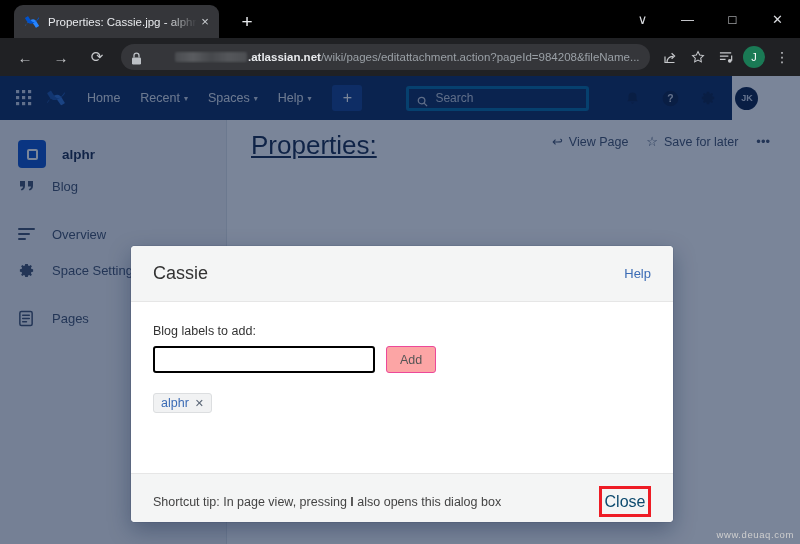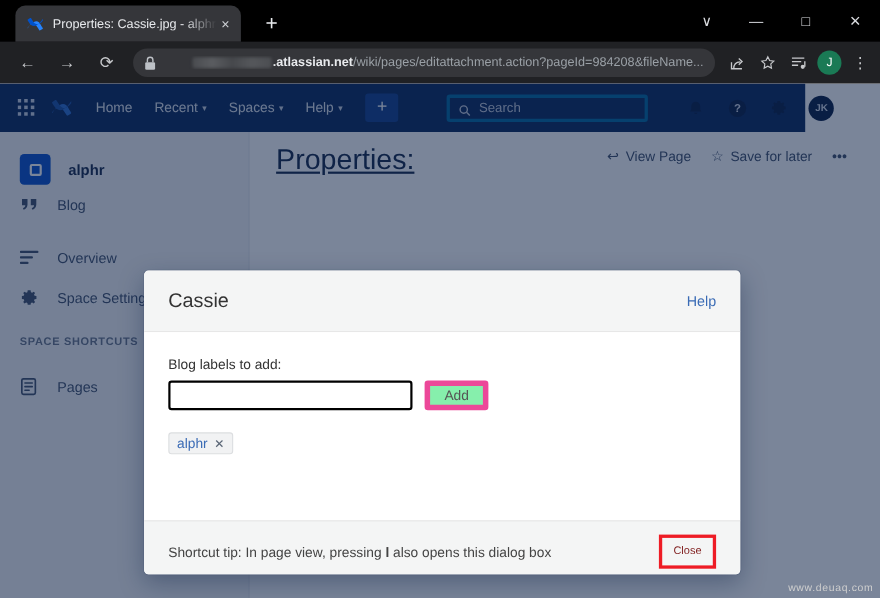--- a/index.html
+++ b/index.html
@@ -210,42 +210,42 @@
   .modal-body { height: 171px; background: #fff; padding: 22px; }
   .field-label { font-size: 12.5px; color: #333; margin-bottom: 8px; }
   .field-row { display: flex; align-items: flex-start; gap: 11px; }
   .label-input {
     width: 222px; height: 27px; border: 2px solid #000; border-radius: 3px;
     background: #fff; outline: none; font-size: 12.5px; padding: 0 6px;
     font-family: "Liberation Sans", sans-serif;
   }
   .add-btn {
     height: 27px; padding: 0 13px; font-size: 12.5px; color: #555;
-    background: #86efac; border: 5px solid #ec4899; border-radius: 3px;
+    background: #fca5a5; border: 1px solid #ec4899; border-radius: 3px;
     font-family: "Liberation Sans", sans-serif;
   }
   .chips { margin-top: 20px; display: flex; gap: 8px; }
   .chip {
     display: inline-flex; align-items: center; gap: 6px;
     background: #f1f2f3; border: 1px solid #dcdee0; border-radius: 3px;
     padding: 2px 7px; font-size: 12.5px; color: #3a6bb5;
   }
   .chip .x { color: #5a6676; font-size: 11px; }
   .modal-footer {
     height: 56px; background: #f4f5f5; border-top: 1px solid #e6e6e6;
     display: flex; align-items: center; padding: 0 22px;
   }
   .footer-tip { flex: 1; font-size: 12.5px; color: #444; }
   .footer-tip b { font-weight: bold; }
   .close-wrap {
     position: relative; display: flex; align-items: center; justify-content: center;
     width: 52px; height: 31px;
     border: 3px solid #ee1c25;
   }
-  .close-link { font-size: 10px; color: #7f1d1d; }
+  .close-link { font-size: 16px; color: #0c4a6e; }
 
   .watermark {
     position: absolute; right: 6px; bottom: 4px;
     font-size: 9.5px; color: #cfcfcf; letter-spacing: .6px;
     font-family: "Liberation Sans", sans-serif;
   }
 </style>
 </head>
 <body>
 
@@ -411,21 +411,20 @@
       <div class="side-item">
         <span class="ico">
           <svg width="17" height="17" viewBox="0 0 18 18" fill="#42526e">
             <path d="M9 5.7A3.3 3.3 0 109 12.3 3.3 3.3 0 009 5.7zm0 5.1a1.8 1.8 0 110-3.6 1.8 1.8 0 010 3.6z"></path>
             <path d="M16 7.6l-1.8-.3-.5-1.2 1-1.5-1.3-1.3-1.5 1-1.2-.5L10.4 2H7.6l-.3 1.8-1.2.5-1.5-1-1.3 1.3 1 1.5-.5 1.2L2 7.6v2.8l1.8.3.5 1.2-1 1.5 1.3 1.3 1.5-1 1.2.5.3 1.8h2.8l.3-1.8 1.2-.5 1.5 1 1.3-1.3-1-1.5.5-1.2 1.8-.3z"></path>
           </svg>
         </span>
         <span class="lbl">Space Settings</span>
       </div>
 
-      <div class="side-section">SPACE SHORTCUTS</div>
 
       <div class="side-item" style="margin-top:12px">
         <span class="ico">
           <svg width="16" height="17" viewBox="0 0 16 18" fill="none" stroke="#42526e" stroke-width="1.6">
             <rect x="1.5" y="1.5" width="13" height="15" rx="1.6"></rect>
             <path d="M4.5 5.5h7M4.5 9h7M4.5 12.5h4" stroke-linecap="round"></path>
           </svg>
         </span>
         <span class="lbl">Pages</span>
       </div>

